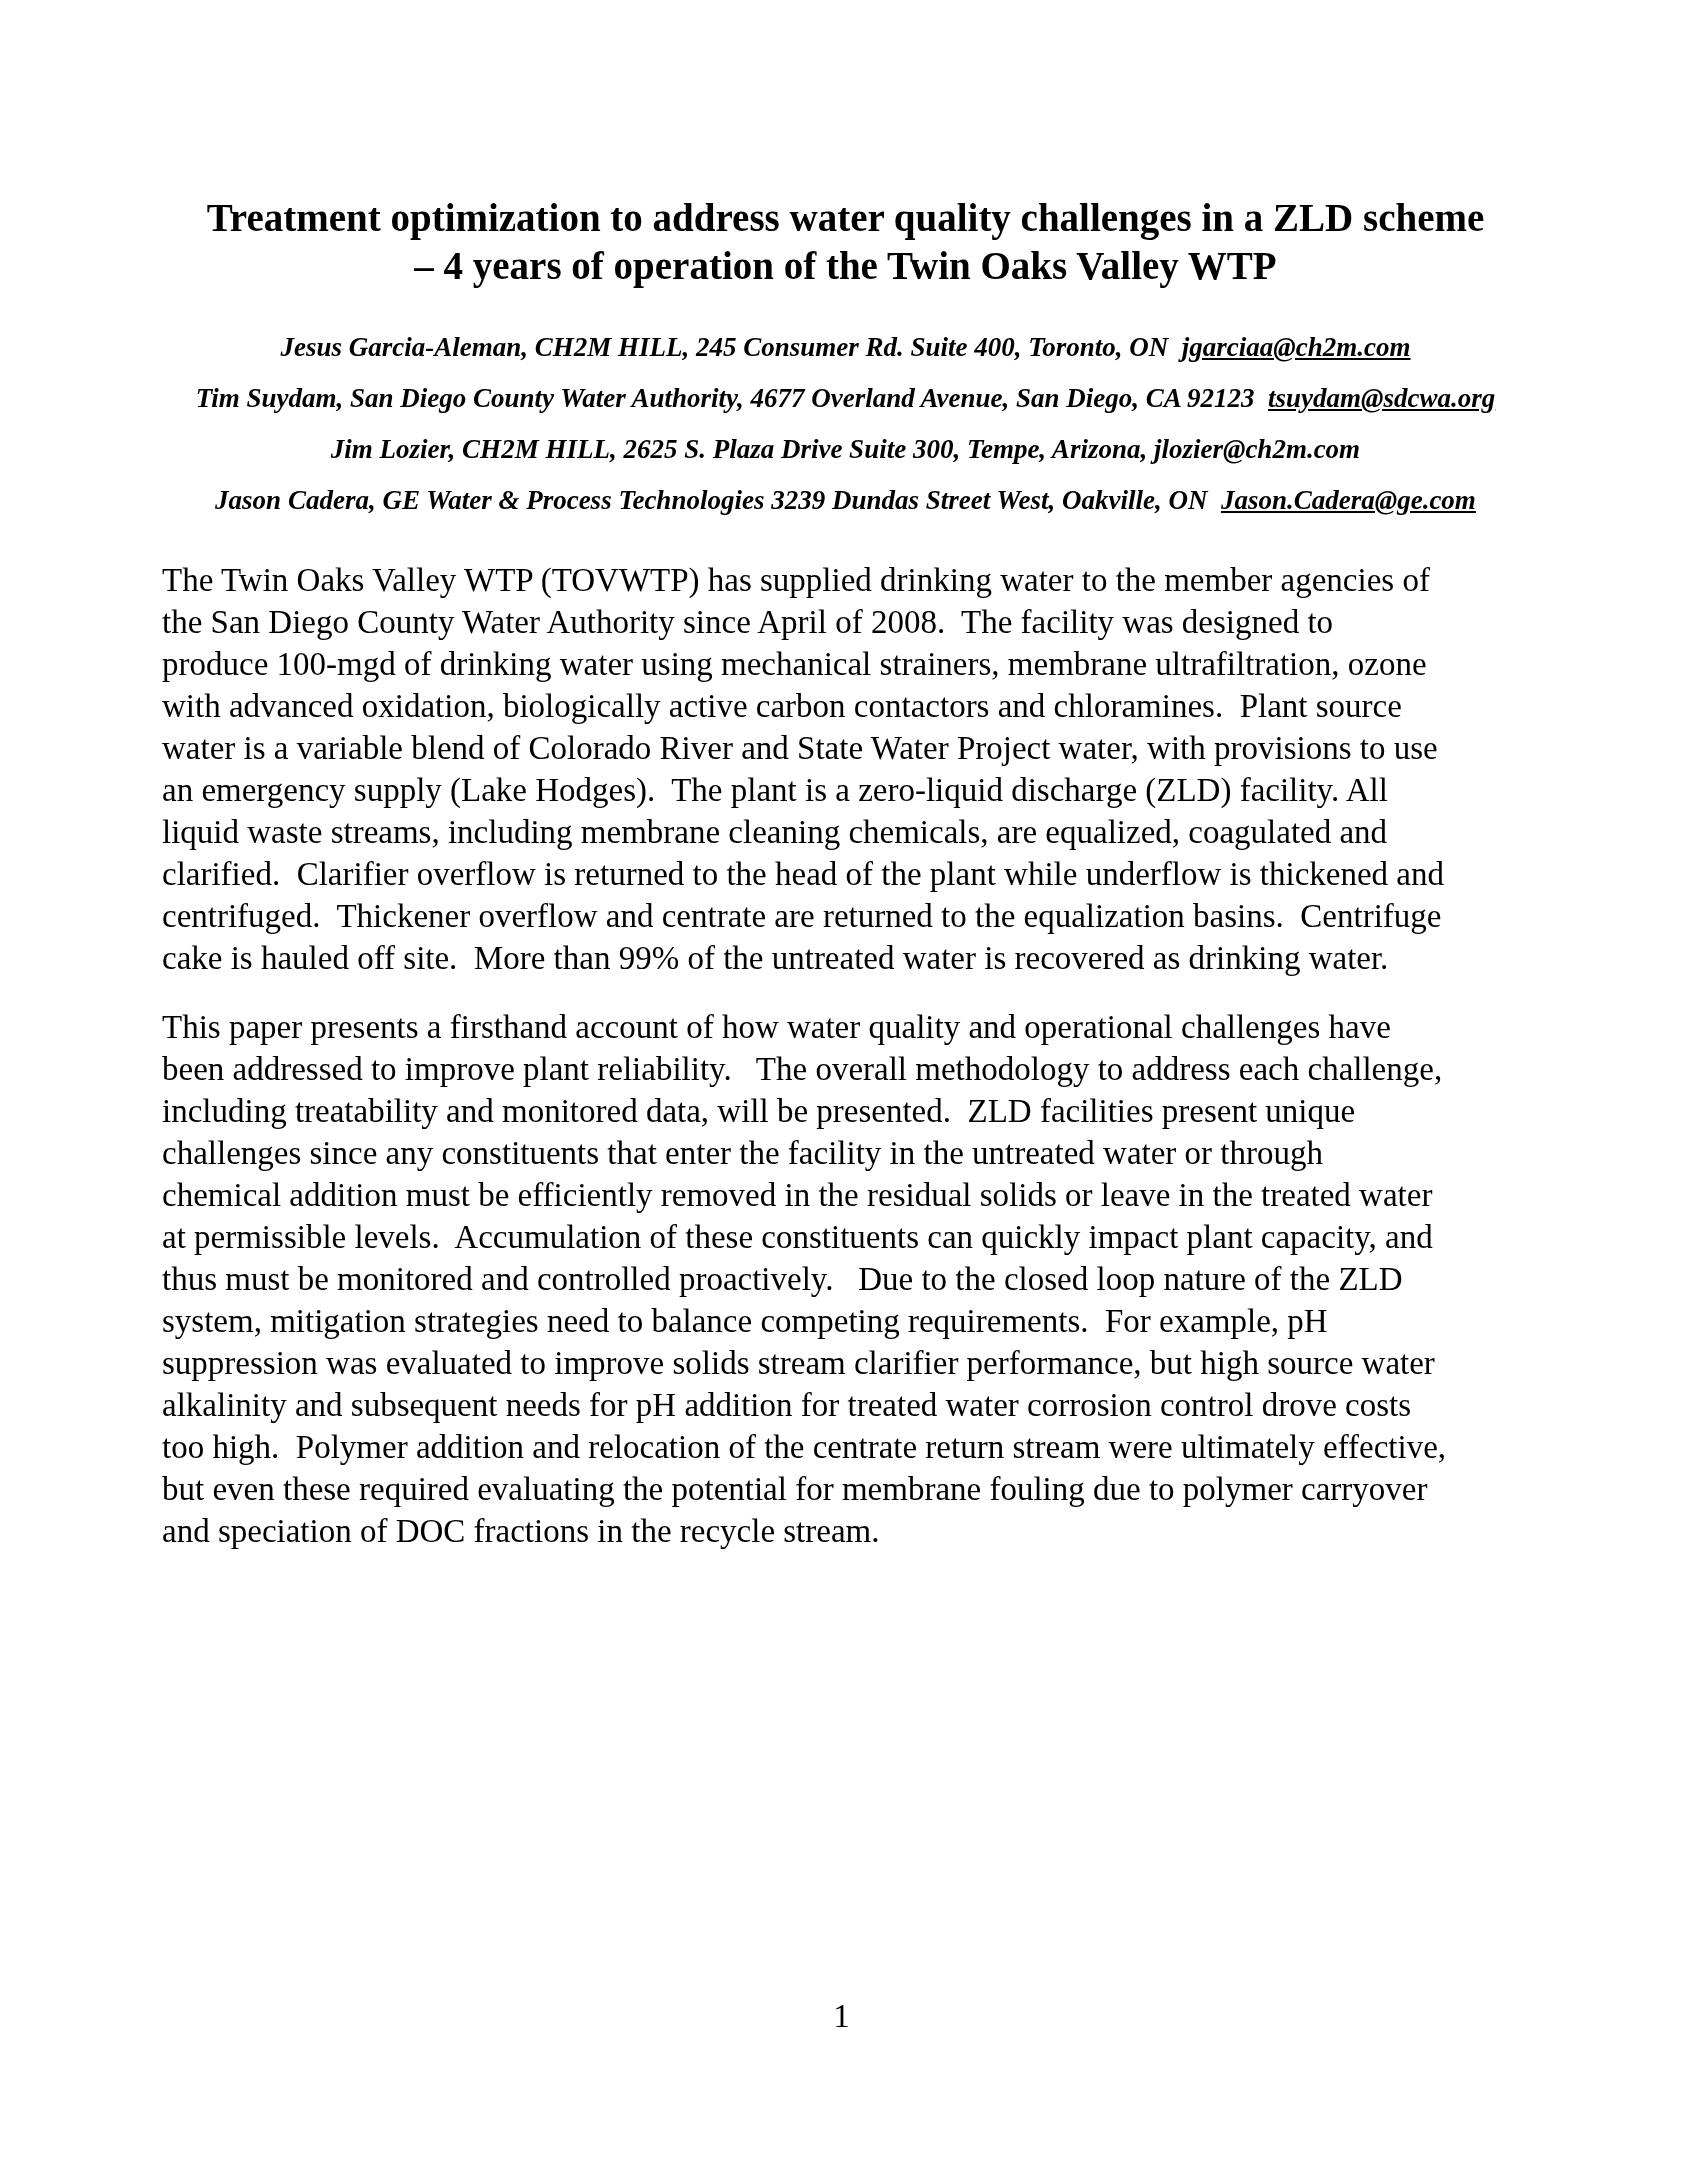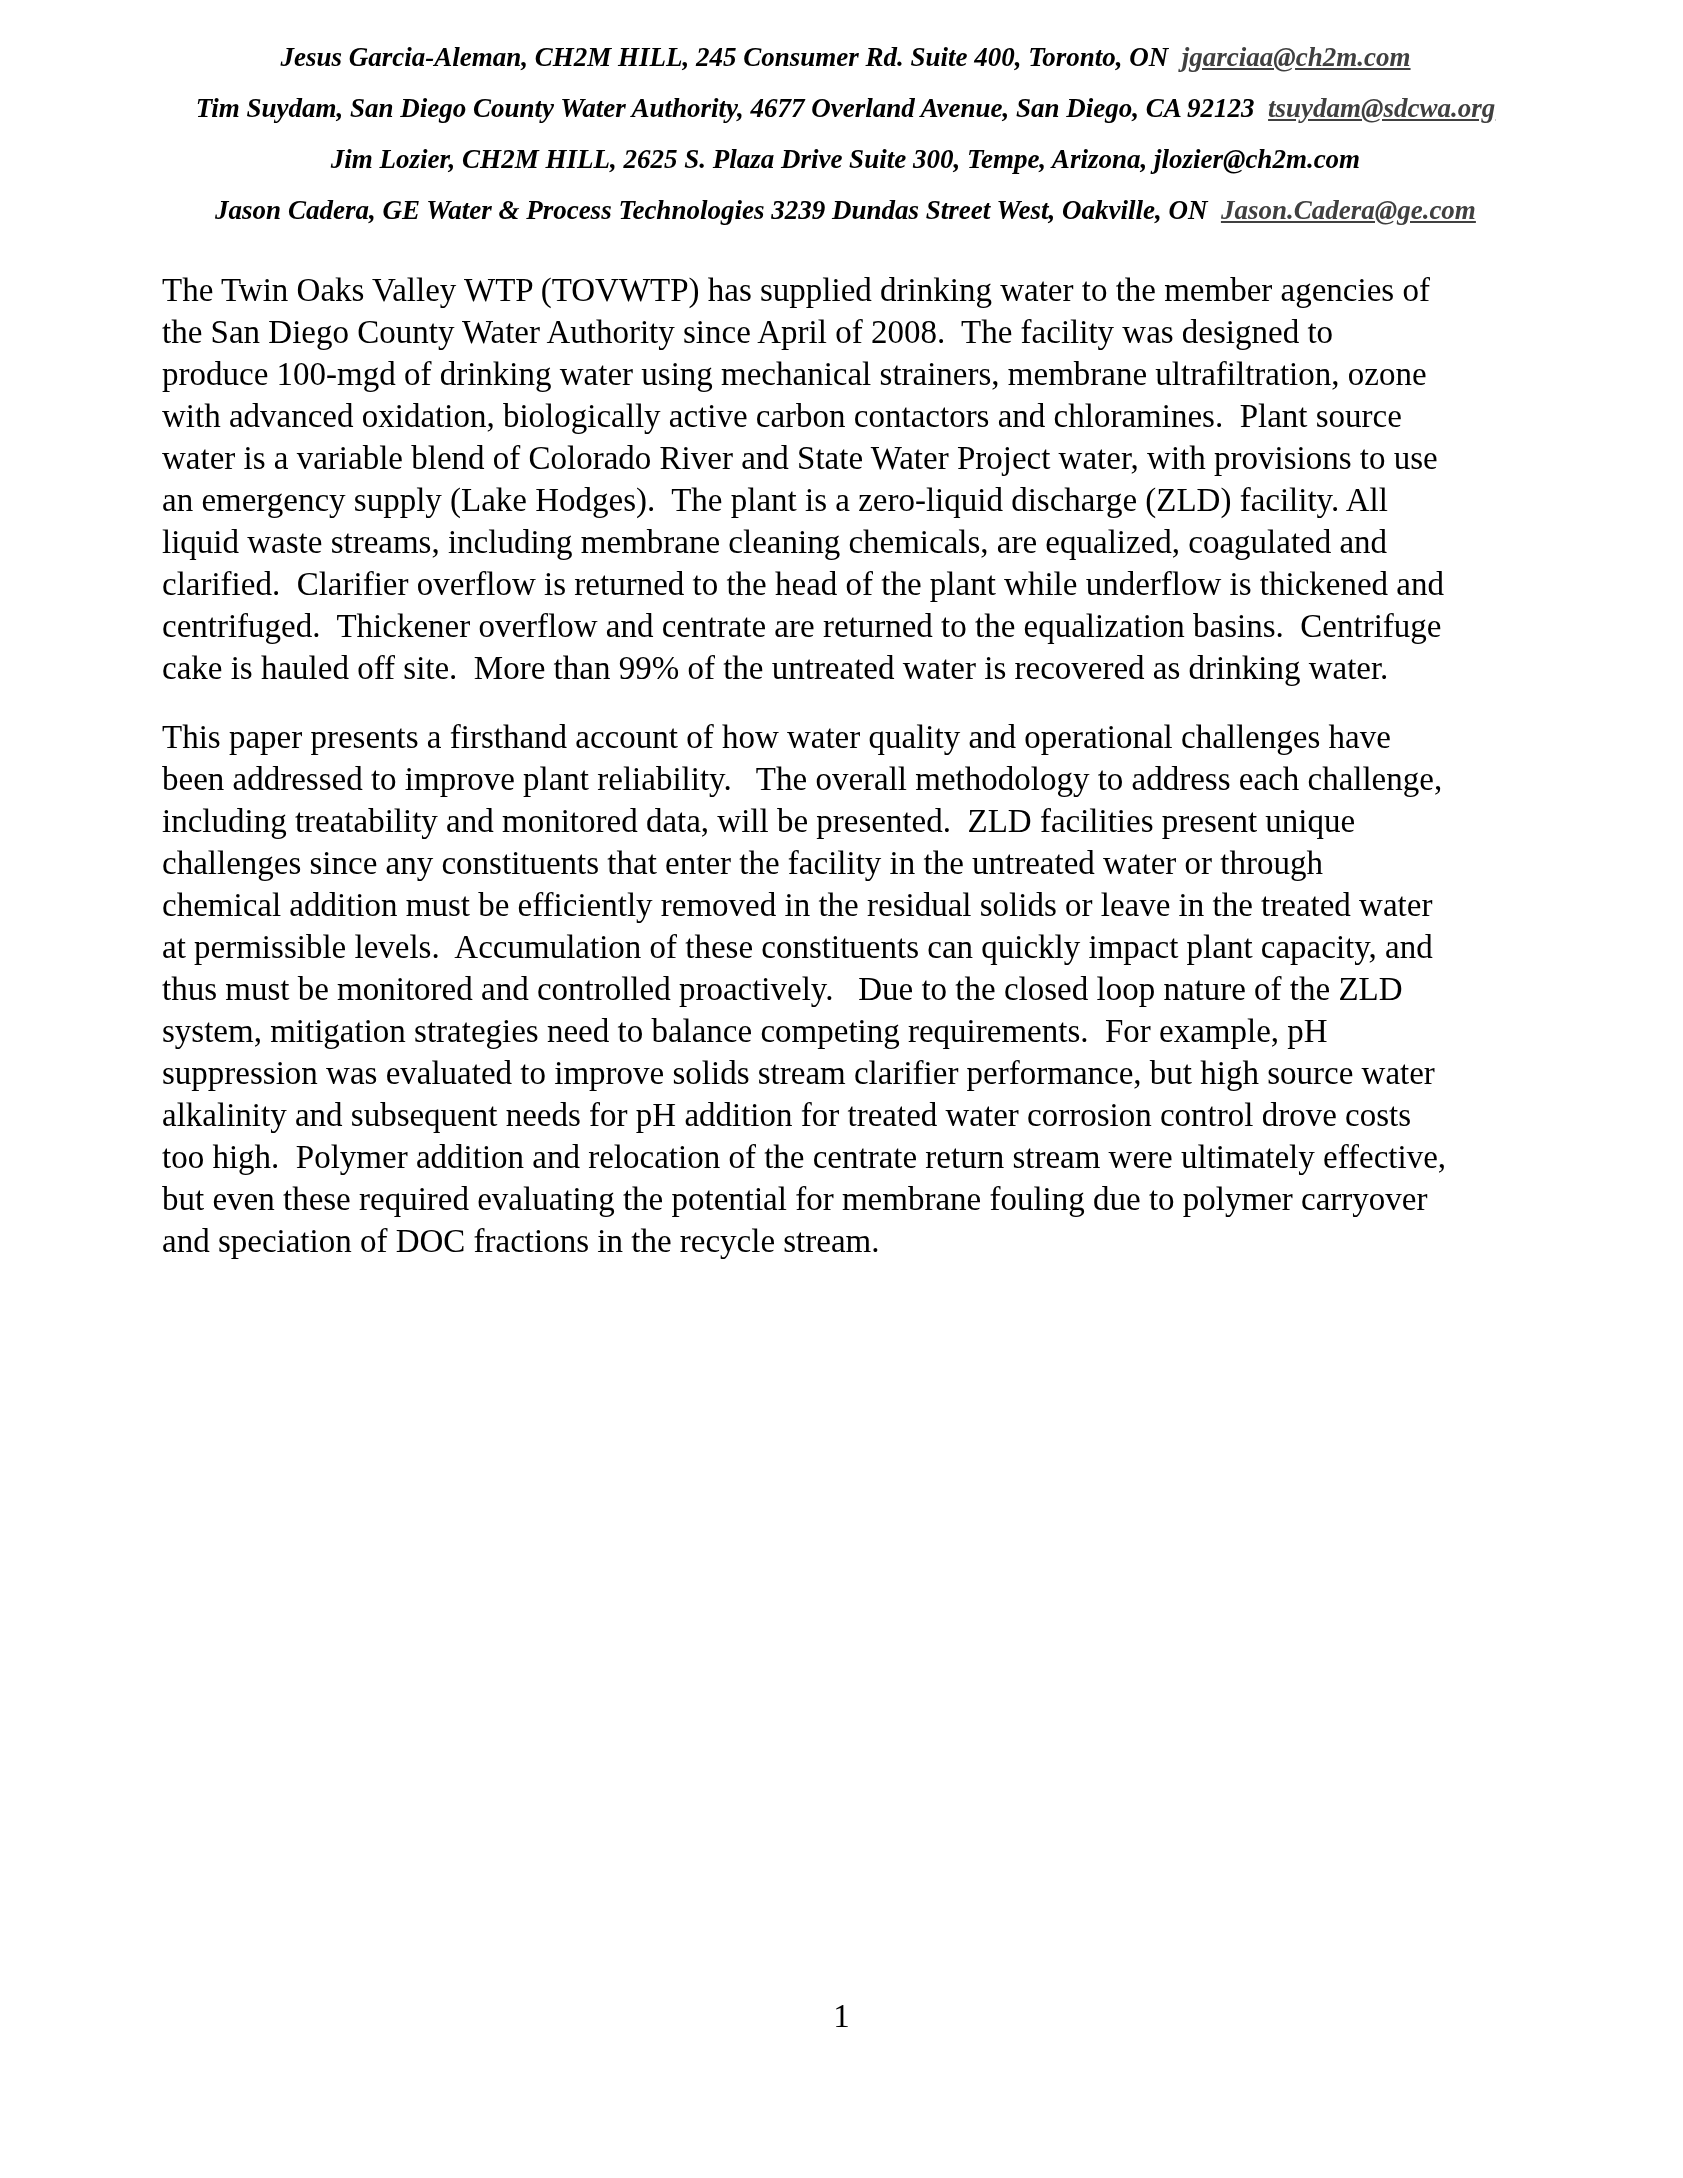--- a/index.html
+++ b/index.html
@@ -35,21 +35,21 @@
   .author-line {
     font-size: 27px;
     line-height: 30px;
     margin-bottom: 21px;
     font-weight: bold;
     font-style: italic;
     text-align: center;
     white-space: pre;
   }
   .email-link {
-    color: #404040;
+    color: #000000;
     text-decoration: underline;
     cursor: pointer;
   }
   .abstract-heading {
     margin-top: 49px;
     font-size: 39px;
     line-height: 48px;
     font-weight: bold;
     text-align: center;
   }
@@ -70,20 +70,22 @@
     font-size: 33px;
     line-height: 42px;
   }
 </style>
 </head>
 <body>
 
 <div class="page">
   <div class="content">
 
+    <div class="doc-title">Treatment optimization to address water quality challenges in a ZLD scheme
+– 4 years of operation of the Twin Oaks Valley WTP</div>
 
     <div class="authors">
       <div class="author-line"><span>Jesus Garcia-Aleman, CH2M HILL, 245 Consumer Rd. Suite 400, Toronto, ON  </span><a class="email-link">jgarciaa@ch2m.com</a></div>
       <div class="author-line"><span>Tim Suydam, San Diego County Water Authority, 4677 Overland Avenue, San Diego, CA 92123  </span><a class="email-link">tsuydam@sdcwa.org</a></div>
       <div class="author-line"><span>Jim Lozier, CH2M HILL, 2625 S. Plaza Drive Suite 300, Tempe, Arizona, jlozier@ch2m.com</span><a class="email-link"></a></div>
       <div class="author-line"><span>Jason Cadera, GE Water &amp; Process Technologies 3239 Dundas Street West, Oakville, ON  </span><a class="email-link">Jason.Cadera@ge.com</a></div>
     </div>
 
 
     <div class="para para-1">The Twin Oaks Valley WTP (TOVWTP) has supplied drinking water to the member agencies of

